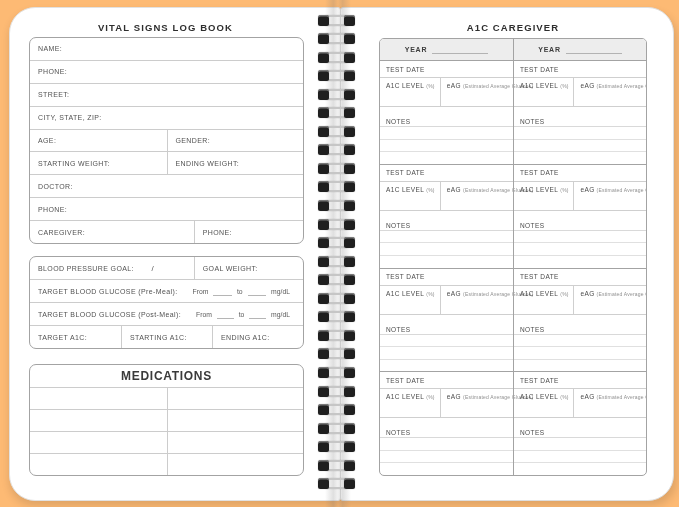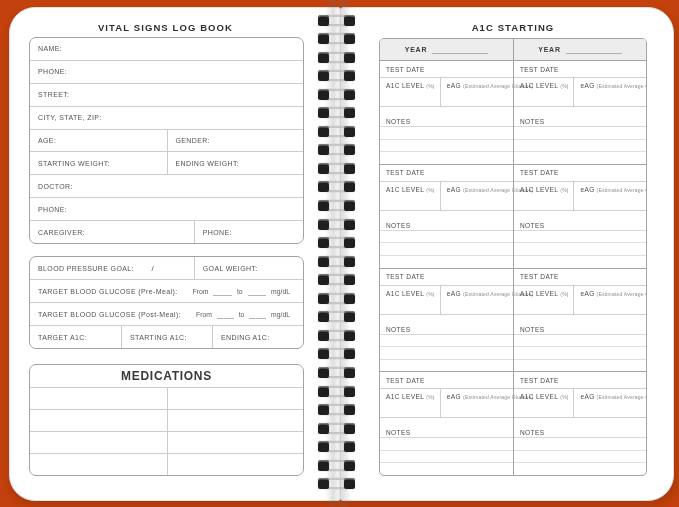--- a/index.html
+++ b/index.html
@@ -1,16 +1,16 @@
 <!DOCTYPE html>
 <html><head>
 <meta charset="utf-8">
 <style>
   html,body{margin:0;padding:0;background:#ffffff;}
-  .stage{position:relative;width:679px;height:507px;background:#c2410c;overflow:hidden;
+  .stage{position:relative;width:679px;height:507px;background:#fdba74;overflow:hidden;
          font-family:"Liberation Sans",sans-serif;color:#4f4f4f;}
 
   
   .page{position:absolute;top:7px;height:492px;background:#ffffff;z-index:1;}
   .page-left{left:9px;width:330px;border:1px solid #e2e2e2;border-radius:26px 3px 3px 26px;
              box-shadow:0 5px 9px rgba(0,0,0,0.12);}
   .page-right{left:340px;width:332px;border:1px solid #dedede;border-radius:3px 26px 26px 3px;
               box-shadow:3px 5px 9px rgba(0,0,0,0.12);}
 
   .page-title{position:absolute;top:14px;text-align:center;font-size:9.5px;font-weight:700;
@@ -203,21 +203,21 @@
         <div class="cell w50"></div>
       </div>
       <div class="row">
         <div class="cell w50"></div>
         <div class="cell w50"></div>
       </div>
     </div>
   </div>
 
   <div class="page page-right">
-    <div class="page-title">A1C STARTING</div>
+    <div class="page-title">A1C CAREGIVER</div>
 
     <div class="a1c-table">
       <div class="year-row">
         <div class="year-cell">
           <span class="year-lbl">YEAR</span>
           <span class="year-blank"></span>
         </div>
         <div class="year-cell">
           <span class="year-lbl">YEAR</span>
           <span class="year-blank"></span>

